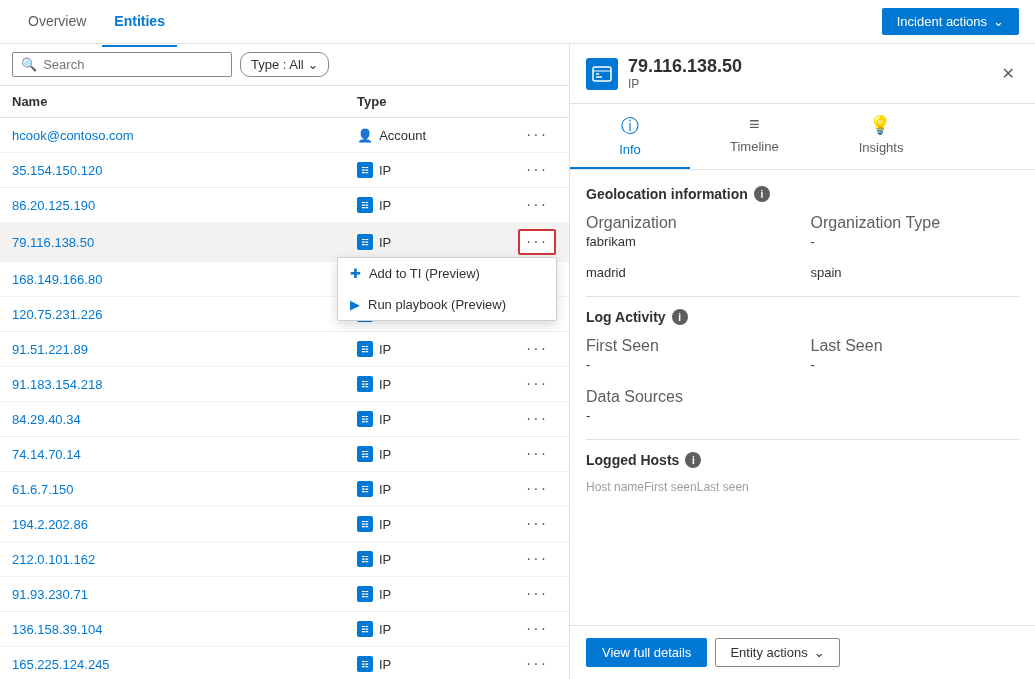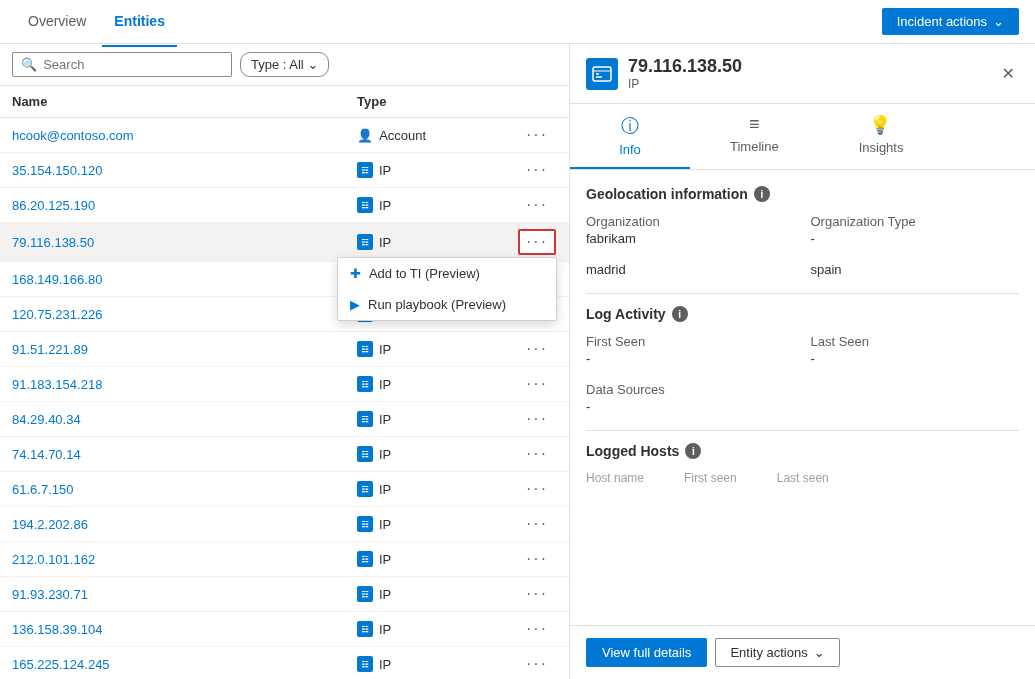--- a/index.html
+++ b/index.html
@@ -127,41 +127,41 @@
     .section-title {
       font-size: 14px; font-weight: 600; color: #323130; margin-bottom: 12px;
       display: flex; align-items: center; gap: 6px;
     }
     .info-icon {
       width: 16px; height: 16px; border-radius: 50%; background: #605e5c;
       color: #fff; font-size: 10px; display: flex; align-items: center; justify-content: center;
     }
 
     .info-grid { display: grid; grid-template-columns: 1fr 1fr; gap: 12px 16px; margin-bottom: 16px; }
-    .info-field label { font-size: 13px; color: #605e5c; display: block; margin-bottom: 2px; }
+    .info-field label { font-size: 16px; color: #605e5c; display: block; margin-bottom: 2px; }
     .info-field .value { font-size: 13px; color: #323130; }
 
     .divider { border: none; border-top: 1px solid #e0e0e0; margin: 12px 0; }
 
     
     .rp-footer {
       display: flex; gap: 8px; padding: 12px 16px;
       border-top: 1px solid #e0e0e0; align-items: center; justify-content: flex-start;
     }
     .btn-primary {
       background: #0078d4; color: #fff; border: none; border-radius: 2px;
       padding: 7px 16px; font-size: 13px; cursor: pointer;
     }
     .btn-secondary {
       background: #fff; color: #323130; border: 1px solid #8a8886; border-radius: 2px;
       padding: 6px 14px; font-size: 13px; cursor: pointer; display: flex; align-items: center; gap: 6px;
     }
 
     .logged-hosts-header {
-      display: flex; gap: 40px; font-size: 12px; color: #a19f9d; margin-top: 8px;
+      display: flex; font-size: 12px; color: #a19f9d; margin-top: 8px;
     }
 
     
     ::-webkit-scrollbar { width: 6px; }
     ::-webkit-scrollbar-thumb { background: #c0c0c0; border-radius: 3px; }
   </style>
 </head>
 <body>
 
 <div class="top-nav">

